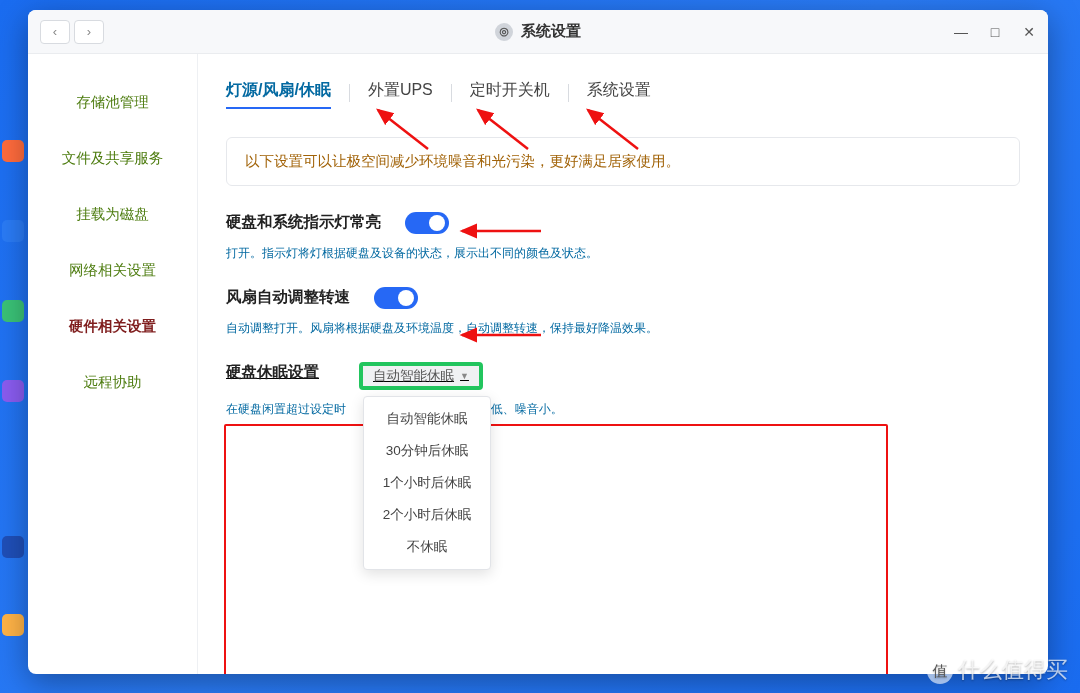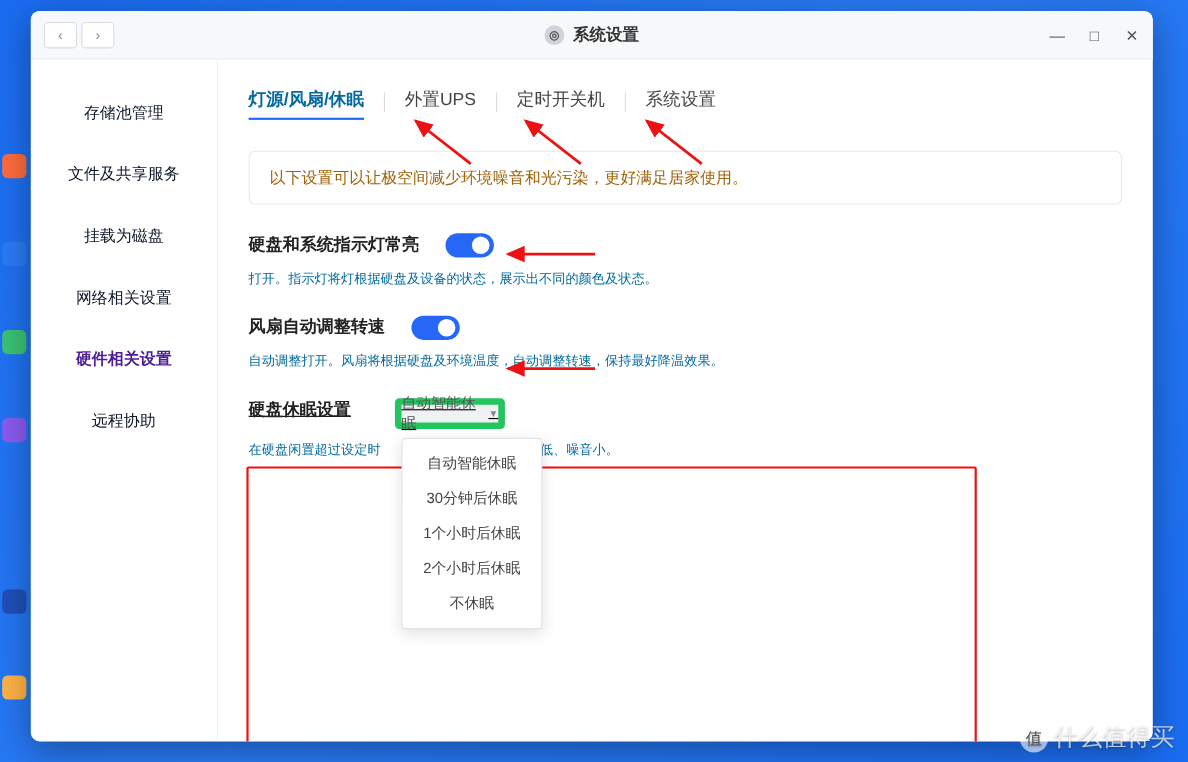--- a/index.html
+++ b/index.html
@@ -10,39 +10,39 @@
   .window { position: absolute; left: 28px; top: 10px; width: 1020px; height: 664px; background: #fff; border-radius: 8px; box-shadow: 0 8px 32px rgba(0,0,0,0.35); display:flex; flex-direction:column; overflow:hidden; }
   .titlebar { height: 44px; background: #f7f8fa; border-bottom: 1px solid #eaecef; display:flex; align-items:center; position:relative; }
   .nav-btns { display:flex; gap:4px; margin-left:12px; }
   .nav-btn { width:30px; height:24px; border:1px solid #d8dbe0; border-radius:4px; background:#fff; display:flex; align-items:center; justify-content:center; color:#888; font-size:13px; cursor:pointer; }
   .title-center { position:absolute; left:50%; transform:translateX(-50%); display:flex; align-items:center; gap:8px; color:#333; font-size:15px; font-weight:600; }
   .title-icon { width:18px; height:18px; border-radius:50%; background:#d0d4da; display:flex; align-items:center; justify-content:center; font-size:11px; color:#555; }
   .win-btns { position:absolute; right:10px; display:flex; gap:16px; color:#555; }
   .win-btn { width:18px; height:18px; display:flex; align-items:center; justify-content:center; cursor:pointer; font-size:14px; }
   .body { flex:1; display:flex; }
   .sidebar { width:170px; border-right:1px solid #eef0f3; display:flex; flex-direction:column; padding-top:20px; }
-  .side-item { height:56px; display:flex; align-items:center; justify-content:center; font-size:14.5px; color:#0f172a; cursor:pointer; }
-  .side-item.active { color:#4c1d95; font-weight:600; }
+  .side-item { height:56px; display:flex; align-items:center; justify-content:center; font-size:14.5px; color:#4d7c0f; cursor:pointer; }
+  .side-item.active { color:#7f1d1d; font-weight:600; }
   .main { flex:1; padding:24px 28px 20px 28px; position:relative; }
   .tabs { display:flex; align-items:center; gap:0; font-size:16px; color:#444; margin-bottom:30px; }
   .tab { padding:2px 0 6px 0; cursor:pointer; position:relative; }
   .tab.active { color:#0369a1; font-weight:600; }
   .tab.active::after { content:""; position:absolute; left:0; right:0; bottom:-2px; height:2px; background:#2668f5; }
   .tab-sep { width:1px; height:18px; background:#d8dbe0; margin:0 18px; }
   .info-box { border:1px solid #e6e8ec; border-radius:6px; padding:14px 18px; font-size:14.5px; color:#a16207; margin-bottom:26px; }
   .setting { margin-bottom:24px; }
   .setting-row { display:flex; align-items:flex-start; gap:24px; }
   .setting-title { font-size:15.5px; color:#222; font-weight:600; }
   .toggle { width:44px; height:22px; background:#2668f5; border-radius:11px; position:relative; cursor:pointer; flex:0 0 auto; }
   .toggle::after { content:""; position:absolute; width:16px; height:16px; background:#fff; border-radius:50%; top:3px; right:4px; }
   .setting-desc { font-size:12px; color:#0369a1; margin-top:10px; line-height:1.6; }
   .redbox { border:2px solid #e11; border-radius:2px; position:absolute; left:26px; right:160px; top:370px; height:265px; pointer-events:none; }
   .sleep-block { position:relative; margin-top:22px; }
   .sleep-row { display:flex; align-items:flex-start; gap:40px;text-decoration:underline; }
-  .select { width:100px; height:28px; background:#f0f1f3; border:6px solid #22c55e; border-radius:4px; display:flex; align-items:center; justify-content:center; gap:6px; font-size:13.5px; color:#555; cursor:pointer; position:relative; }
+  .select { width:124px; height:28px; background:#f0f1f3; border:4px solid #22c55e; border-radius:4px; display:flex; align-items:center; justify-content:center; gap:6px; font-size:13.5px; color:#555; cursor:pointer; position:relative; }
   .select .caret { font-size:9px; color:#888; }
   .dropdown { position:absolute; top:30px; left:0; width:128px; background:#fff; border:1px solid #e2e4e8; border-radius:4px; box-shadow:0 4px 14px rgba(0,0,0,0.12); padding:6px 0; z-index:5; }
   .dropdown-item { height:32px; display:flex; align-items:center; justify-content:center; font-size:13.5px; color:#444; cursor:pointer; }
   .arrow { position:absolute; pointer-events:none; }
   .arrow svg { display:block; }
   .dock-icon { position:absolute; left:2px; width:22px; height:22px; border-radius:5px; }
 </style>
 </head>
 <body>
 

